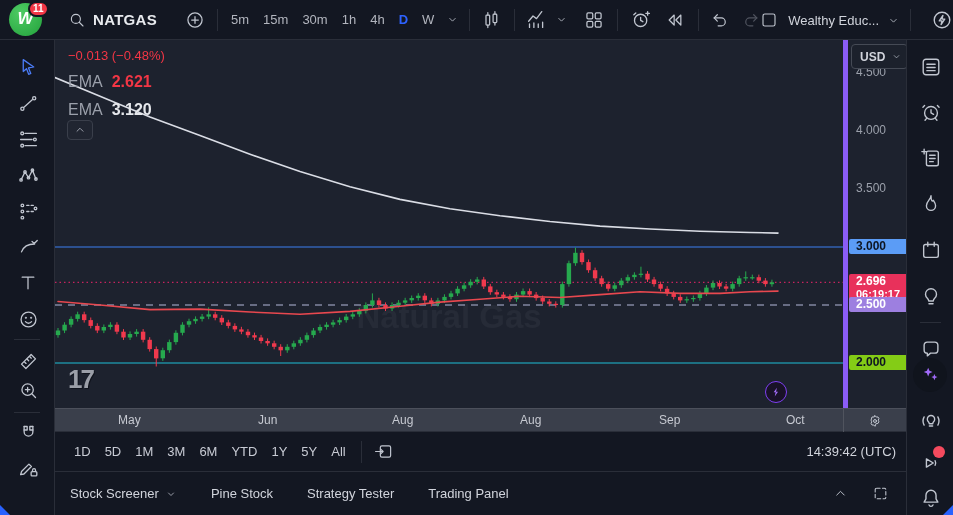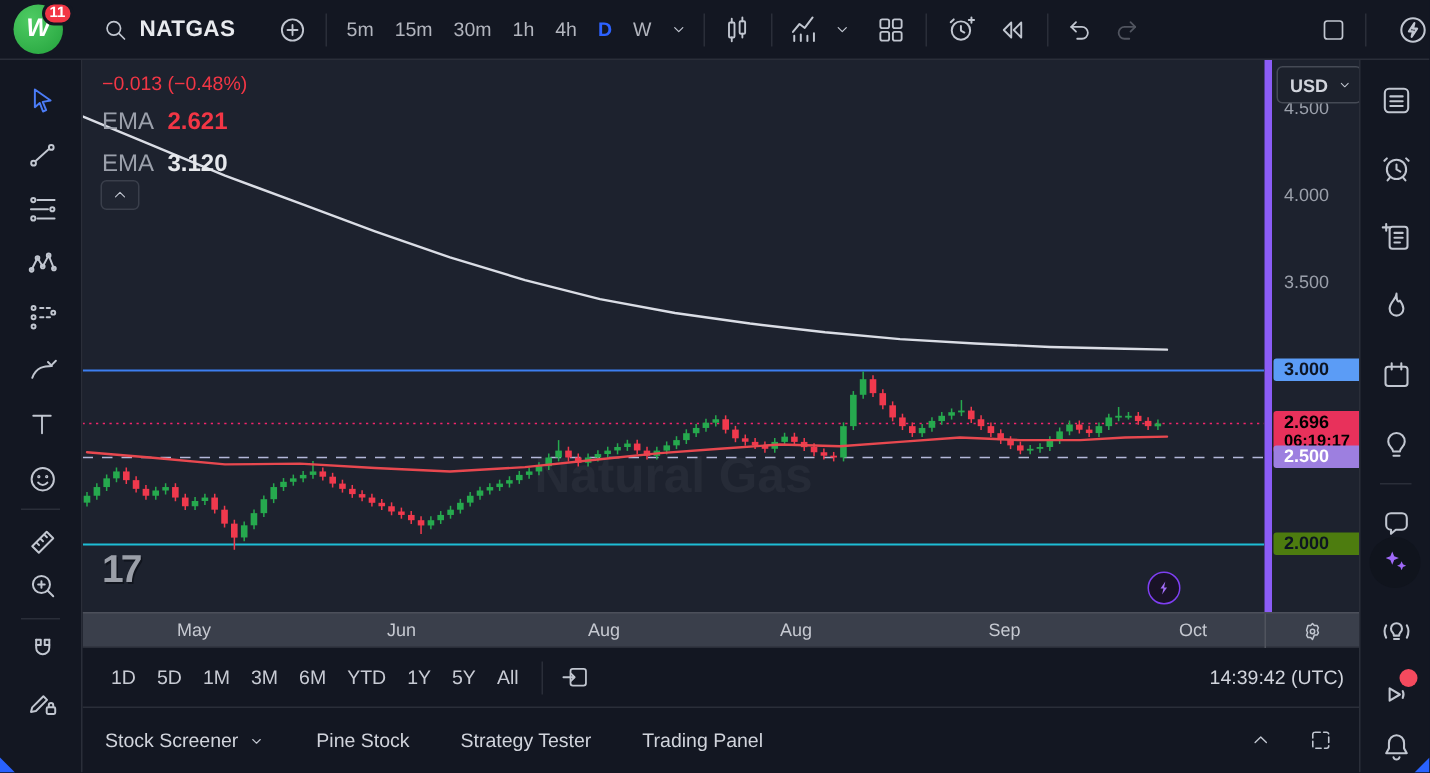--- a/index.html
+++ b/index.html
@@ -197,20 +197,26 @@
       <svg class="ic" style="stroke:#50545f" width="19" height="19" viewBox="0 0 24 24">
           <path d="M20 10h-9a5 5 0 1 0 0 10h4"></path>
           <path d="M16 6l4 4-4 4"></path>
         </svg>
     </div>
 
     <div id="layout-cluster">
       <div class="tbtn" style="width:30px">
         <svg class="ic" width="18" height="18" viewBox="0 0 24 24">
             <rect x="4" y="4" width="16" height="16" rx="2.5"></rect>
+          </svg>
+      </div>
+      <div class="tbtn" style="gap:8px;padding:0 4px">
+        <span id="layout-name">Wealthy Educ...</span>
+        <svg class="ic" width="13" height="13" viewBox="0 0 24 24">
+            <path d="M7 10l5 5 5-5"></path>
           </svg>
       </div>
       <div class="sep"></div>
       <div class="tbtn" id="bolt-btn">
         <svg class="ic" width="22" height="22" viewBox="0 0 24 24" style="margin-right:-14px">
             <circle cx="12" cy="12" r="8.5"></circle>
             <path d="M13 7l-4 6h3l-1 4 4-6h-3z"></path>
           </svg>
       </div>
     </div>
@@ -565,28 +571,28 @@
       <svg class="ic" width="11" height="11" viewBox="0 0 24 24">
           <path d="M7 10l5 5 5-5"></path>
         </svg>
     </div>
   <div class="ptick" style="top: 25px;">4.500</div>
       <div class="ptick" style="top: 83px;">4.000</div>
       <div class="ptick" style="top: 141px;">3.500</div>
       <div class="chip" style="background: rgb(91, 156, 246); color: rgb(13, 21, 34); top: 199px;">
         <div>3.000</div>
       </div>
-      <div class="chip" style="background: rgb(232, 49, 91); color: #000000; top: 234.264px;">
+      <div class="chip" style="background: rgb(232, 49, 91); color: #ffffff; top: 234.264px;">
         <div>2.696</div>
         <div class="cd">06:19:17</div>
       </div>
       <div class="chip" style="background: rgb(157, 127, 224); color: rgb(255, 255, 255); top: 257px;">
         <div>2.500</div>
       </div>
-      <div class="chip" style="background: #4d7c0f; color: rgb(13, 21, 34); top: 315px;">
+      <div class="chip" style="background: #84cc16; color: rgb(13, 21, 34); top: 315px;">
         <div>2.000</div>
       </div>
     </div>
 
   <div id="time-axis" class="abs">
     <div id="axis-gear-sec">
       <svg class="ic" width="16" height="16" viewBox="0 0 24 24">
           <circle cx="12" cy="12" r="2.2"></circle>
           <path d="M12 4l1.8 2h2.7l1.4 2.3-1 2.5 1 2.5-1.4 2.3h-2.7L12 20l-1.8-2H7.5l-1.4-2.3 1-2.5-1-2.5L7.5 6h2.7z"></path>
         </svg>

